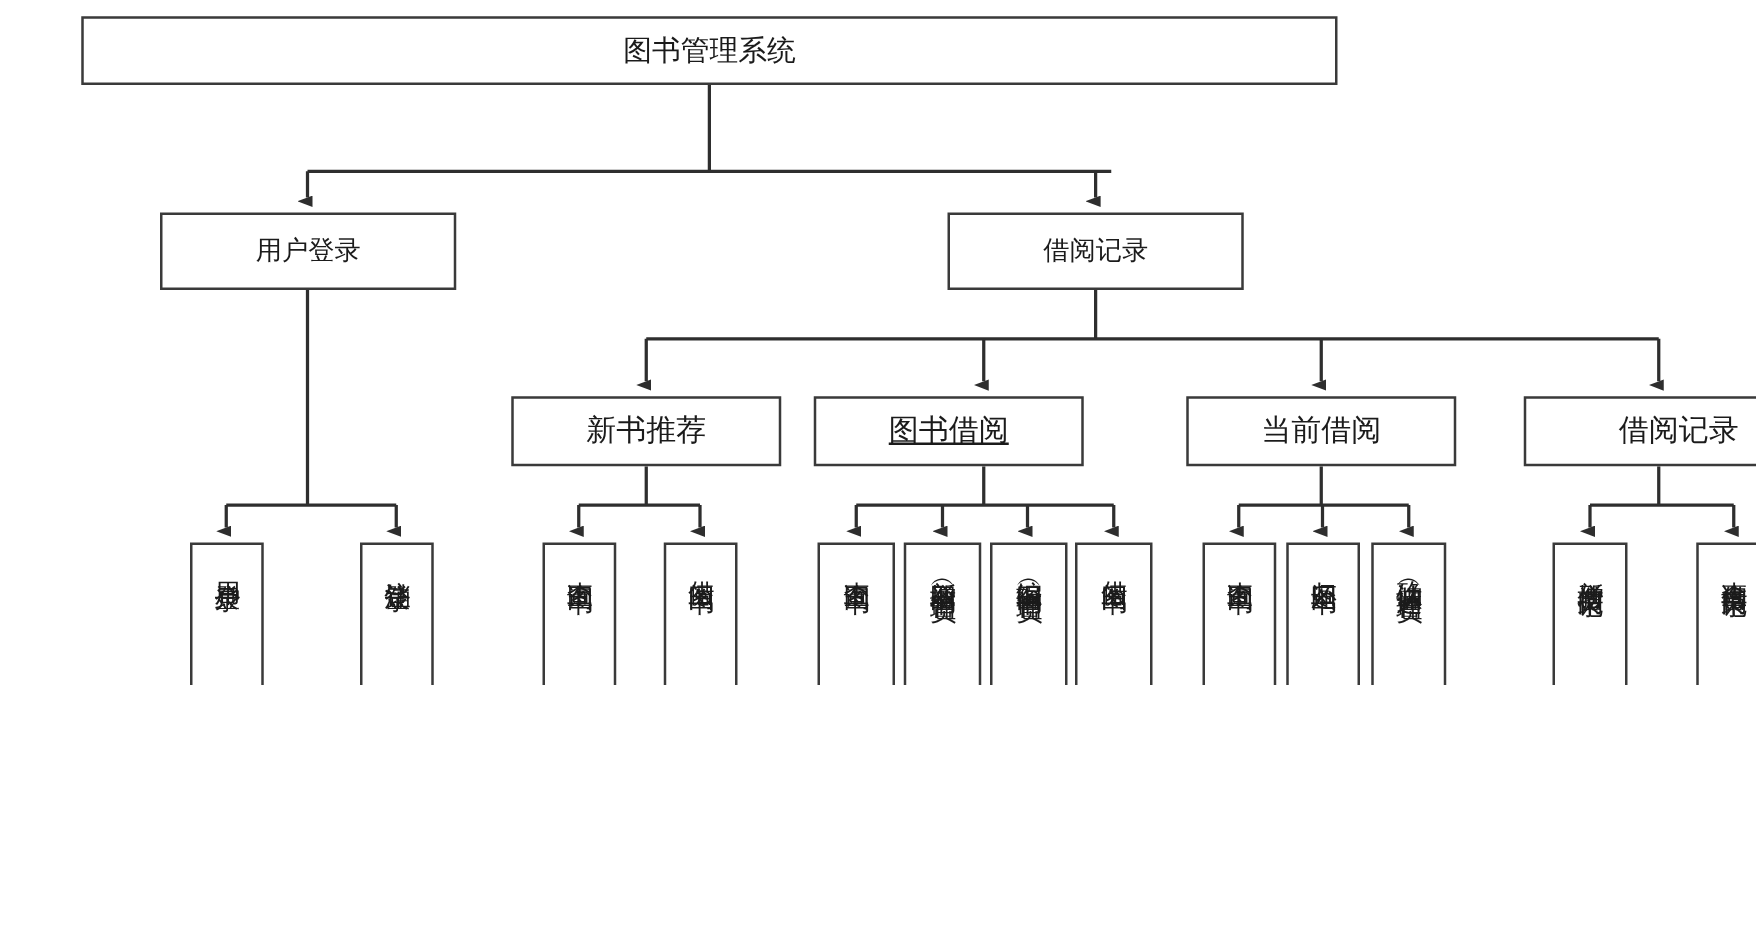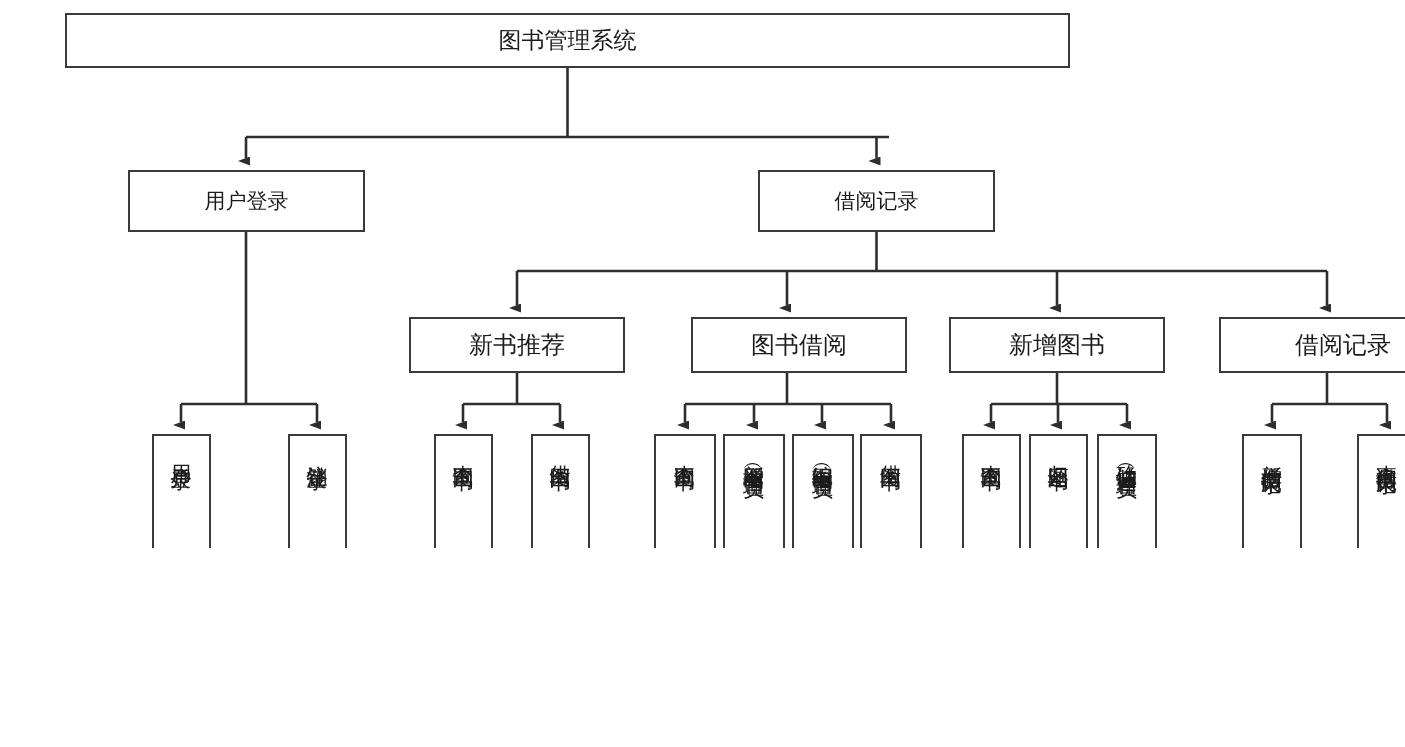--- a/index.html
+++ b/index.html
@@ -129,25 +129,25 @@
   <div class="node level1" style="left:81px; top:170px; width:237px; height:62px;">
     <span class="label">用户登录</span>
   </div>
   <div class="node level1" style="left:711px; top:170px; width:237px; height:62px;">
     <span class="label">借阅记录</span>
   </div>
 
   <div class="node level2" style="left:362px; top:317px; width:216px; height:56px;">
     <span class="label">新书推荐</span>
   </div>
-  <div class="node level2" style="left:644px; top:317px; width:216px; height:56px;">
+  <div class="node level2" style="left:604px; top:317px; width:216px; height:56px;text-decoration:underline;">
     <span class="label">图书借阅</span>
   </div>
   <div class="node level2" style="left:902px; top:317px; width:216px; height:56px;">
-    <span class="label">新增图书</span>
+    <span class="label">当前借阅</span>
   </div>
   <div class="node level2" style="left:1172px; top:317px; width:216px; height:56px;padding-left:32px;">
     <span class="label">借阅记录</span>
   </div>
 
   <div class="node leaf" style="left:105px; top:434px; width:59px; height:301px;">
     <span class="label">用户登录</span>
   </div>
   <div class="node leaf" style="left:241px; top:434px; width:59px; height:301px;">
     <span class="label">注销登录</span>

